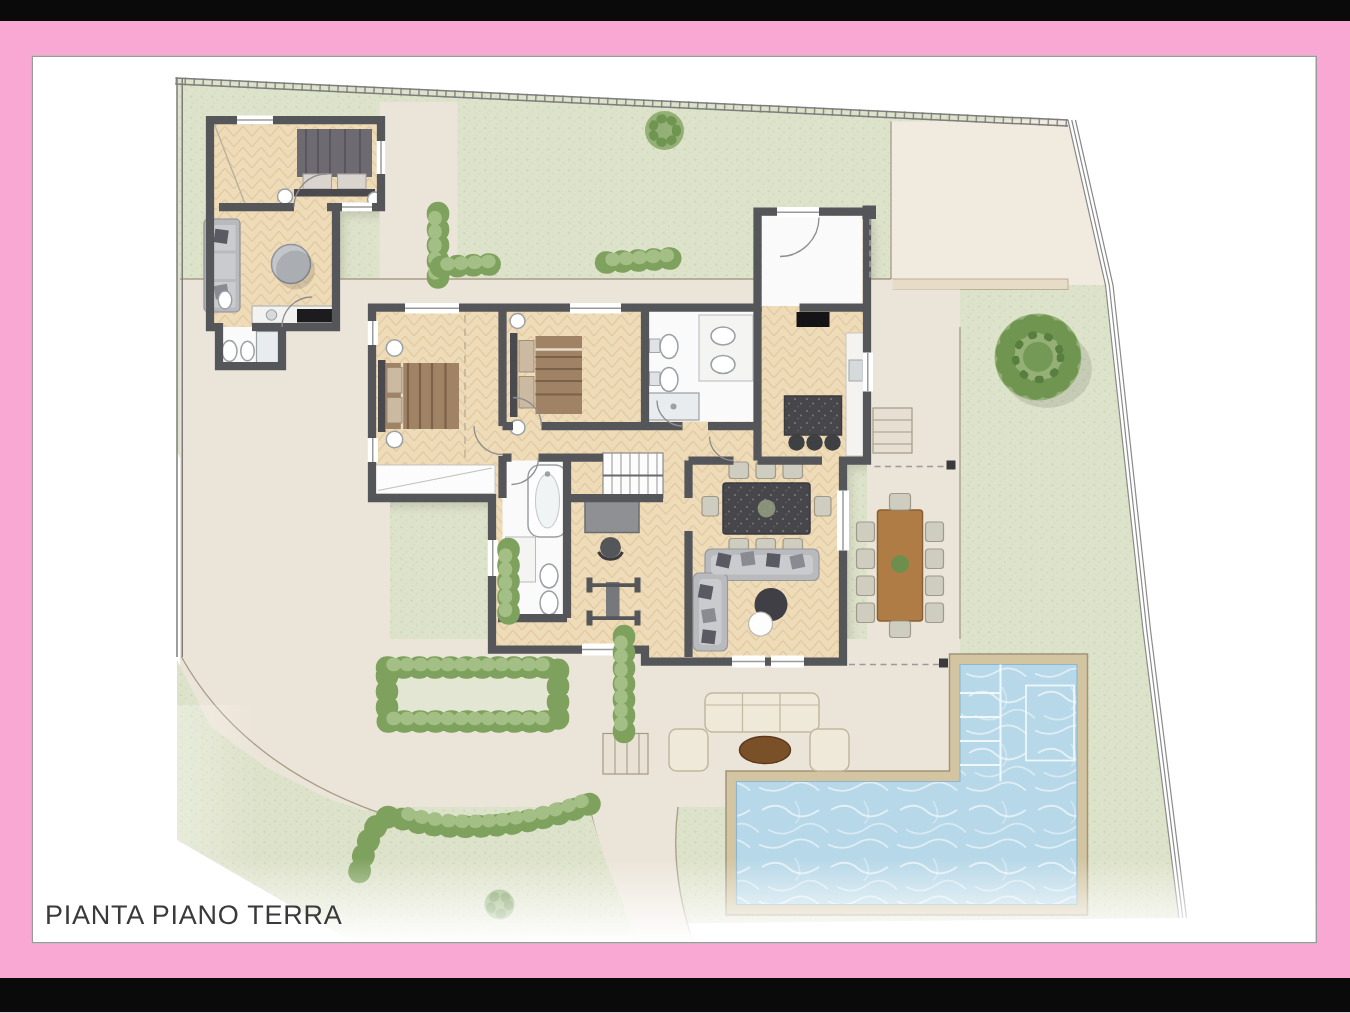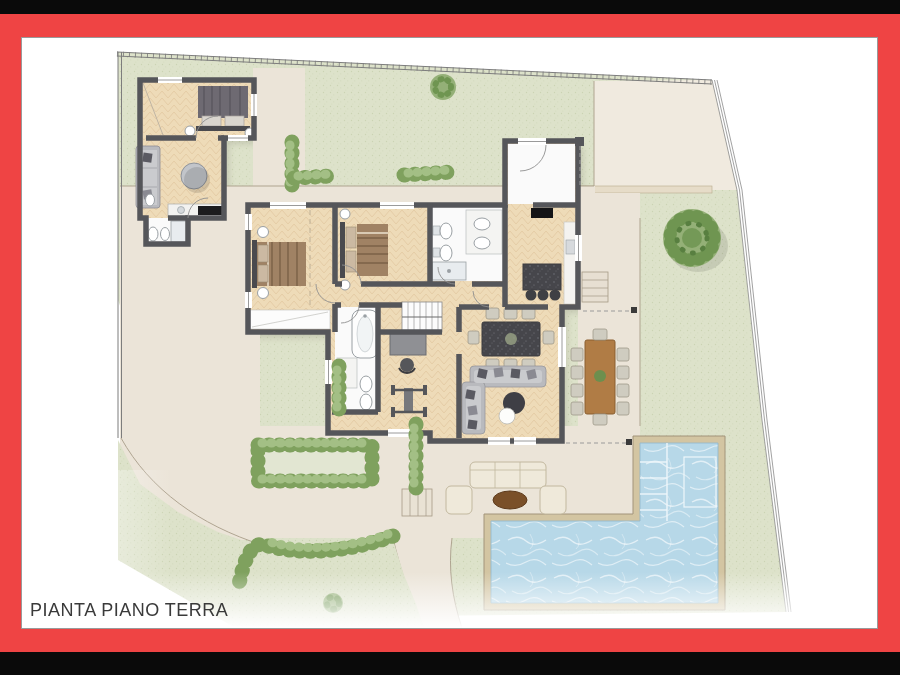--- a/index.html
+++ b/index.html
@@ -1,16 +1,16 @@
 <!DOCTYPE html>
 <html style="--black: #0a0a0a; --pageBorder: #9a9a9a; --ink: #3a3a3a; --lawn: #dde2ca; --lawnDot: #b6c297; --pave: #ebe4d8; --pave2: #f0eadf; --paveLine: #a89d89; --wall: #55565a; --wood: #eedbb8; --woodLine: #d6b88c; --water: #b7d8e8; --coping: #d3c5a2; --copingLine: #a2947a; --hedge: #7fa15e; --hedgeLight: #a3bf85; --treeLight: #94b077; --treeMid: #6f9551; --granite: #46464b; --outdoorTable: #b07c45; --cream: #efe9da; --sofaGray: #b9babe; --duvetTan: #a08264; --duvetGray: #6e6a72;"><head>
 <meta charset="utf-8">
 <style>
   html,body{margin:0;padding:0;background:#fff;}
-  .canvas{position:relative;width:900px;height:675px;background:#ef4444;overflow:hidden;
+  .canvas{position:relative;width:900px;height:675px;background:#f9a8d4;overflow:hidden;
           font-family:"Liberation Sans", sans-serif;}
   .bar{position:absolute;left:0;width:900px;background:var(--black,#0a0a0a);}
   .bar.top{top:0;height:14px;}
   .bar.bottom{top:652px;height:23px;}
   .sheet{position:absolute;left:21px;top:37px;width:857px;height:592px;background:#fff;
          border:1px solid var(--pageBorder,#9a9a9a);box-sizing:border-box;}
   .plan-title{position:absolute;left:30px;top:600px;font-size:18px;letter-spacing:.5px;
               color:var(--ink,#3a3a3a);}
   svg{position:absolute;left:0;top:0;}
   .lawnfill{fill:url(#lawnP);}

